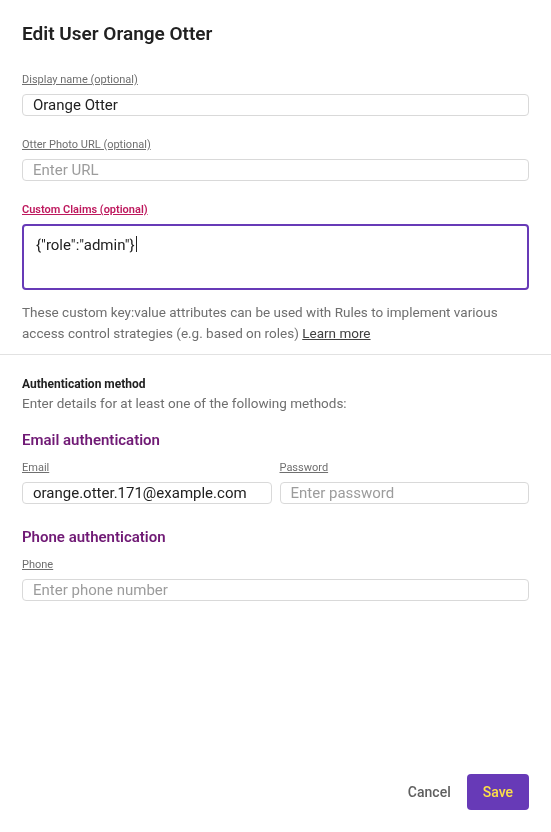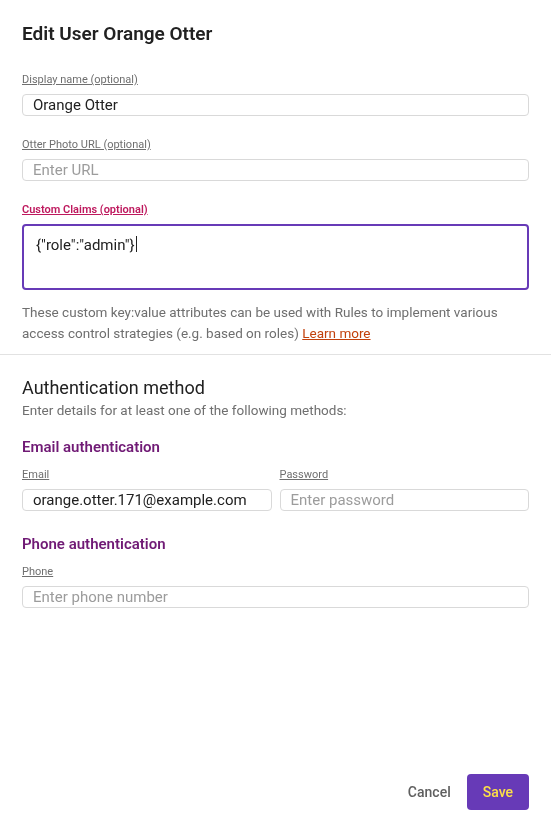--- a/index.html
+++ b/index.html
@@ -68,31 +68,31 @@
     line-height: 1.3;
     display: block;
   }
   .helper {
     font-size: 13.5px;
     color: #6f6f6f;
     line-height: 1.55;
     margin-top: 12px;
   }
   .helper a {
-    color: #c2410c;
+    color: #404040;
     text-decoration: underline;
   }
   .divider {
     border: none;
     border-top: 1px solid #e2e2e2;
     margin: 10px -22px 22px -22px;
   }
   .section-title {
-    font-size: 18px;
-    font-weight: 400;
+    font-size: 12px;
+    font-weight: 700;
     color: #212121;
     margin: 0 0 4px 0;
   }
   .section-sub {
     font-size: 13.5px;
     color: #6f6f6f;
     margin: 0 0 20px 0;
   }
   .subheader {
     font-size: 15px;

